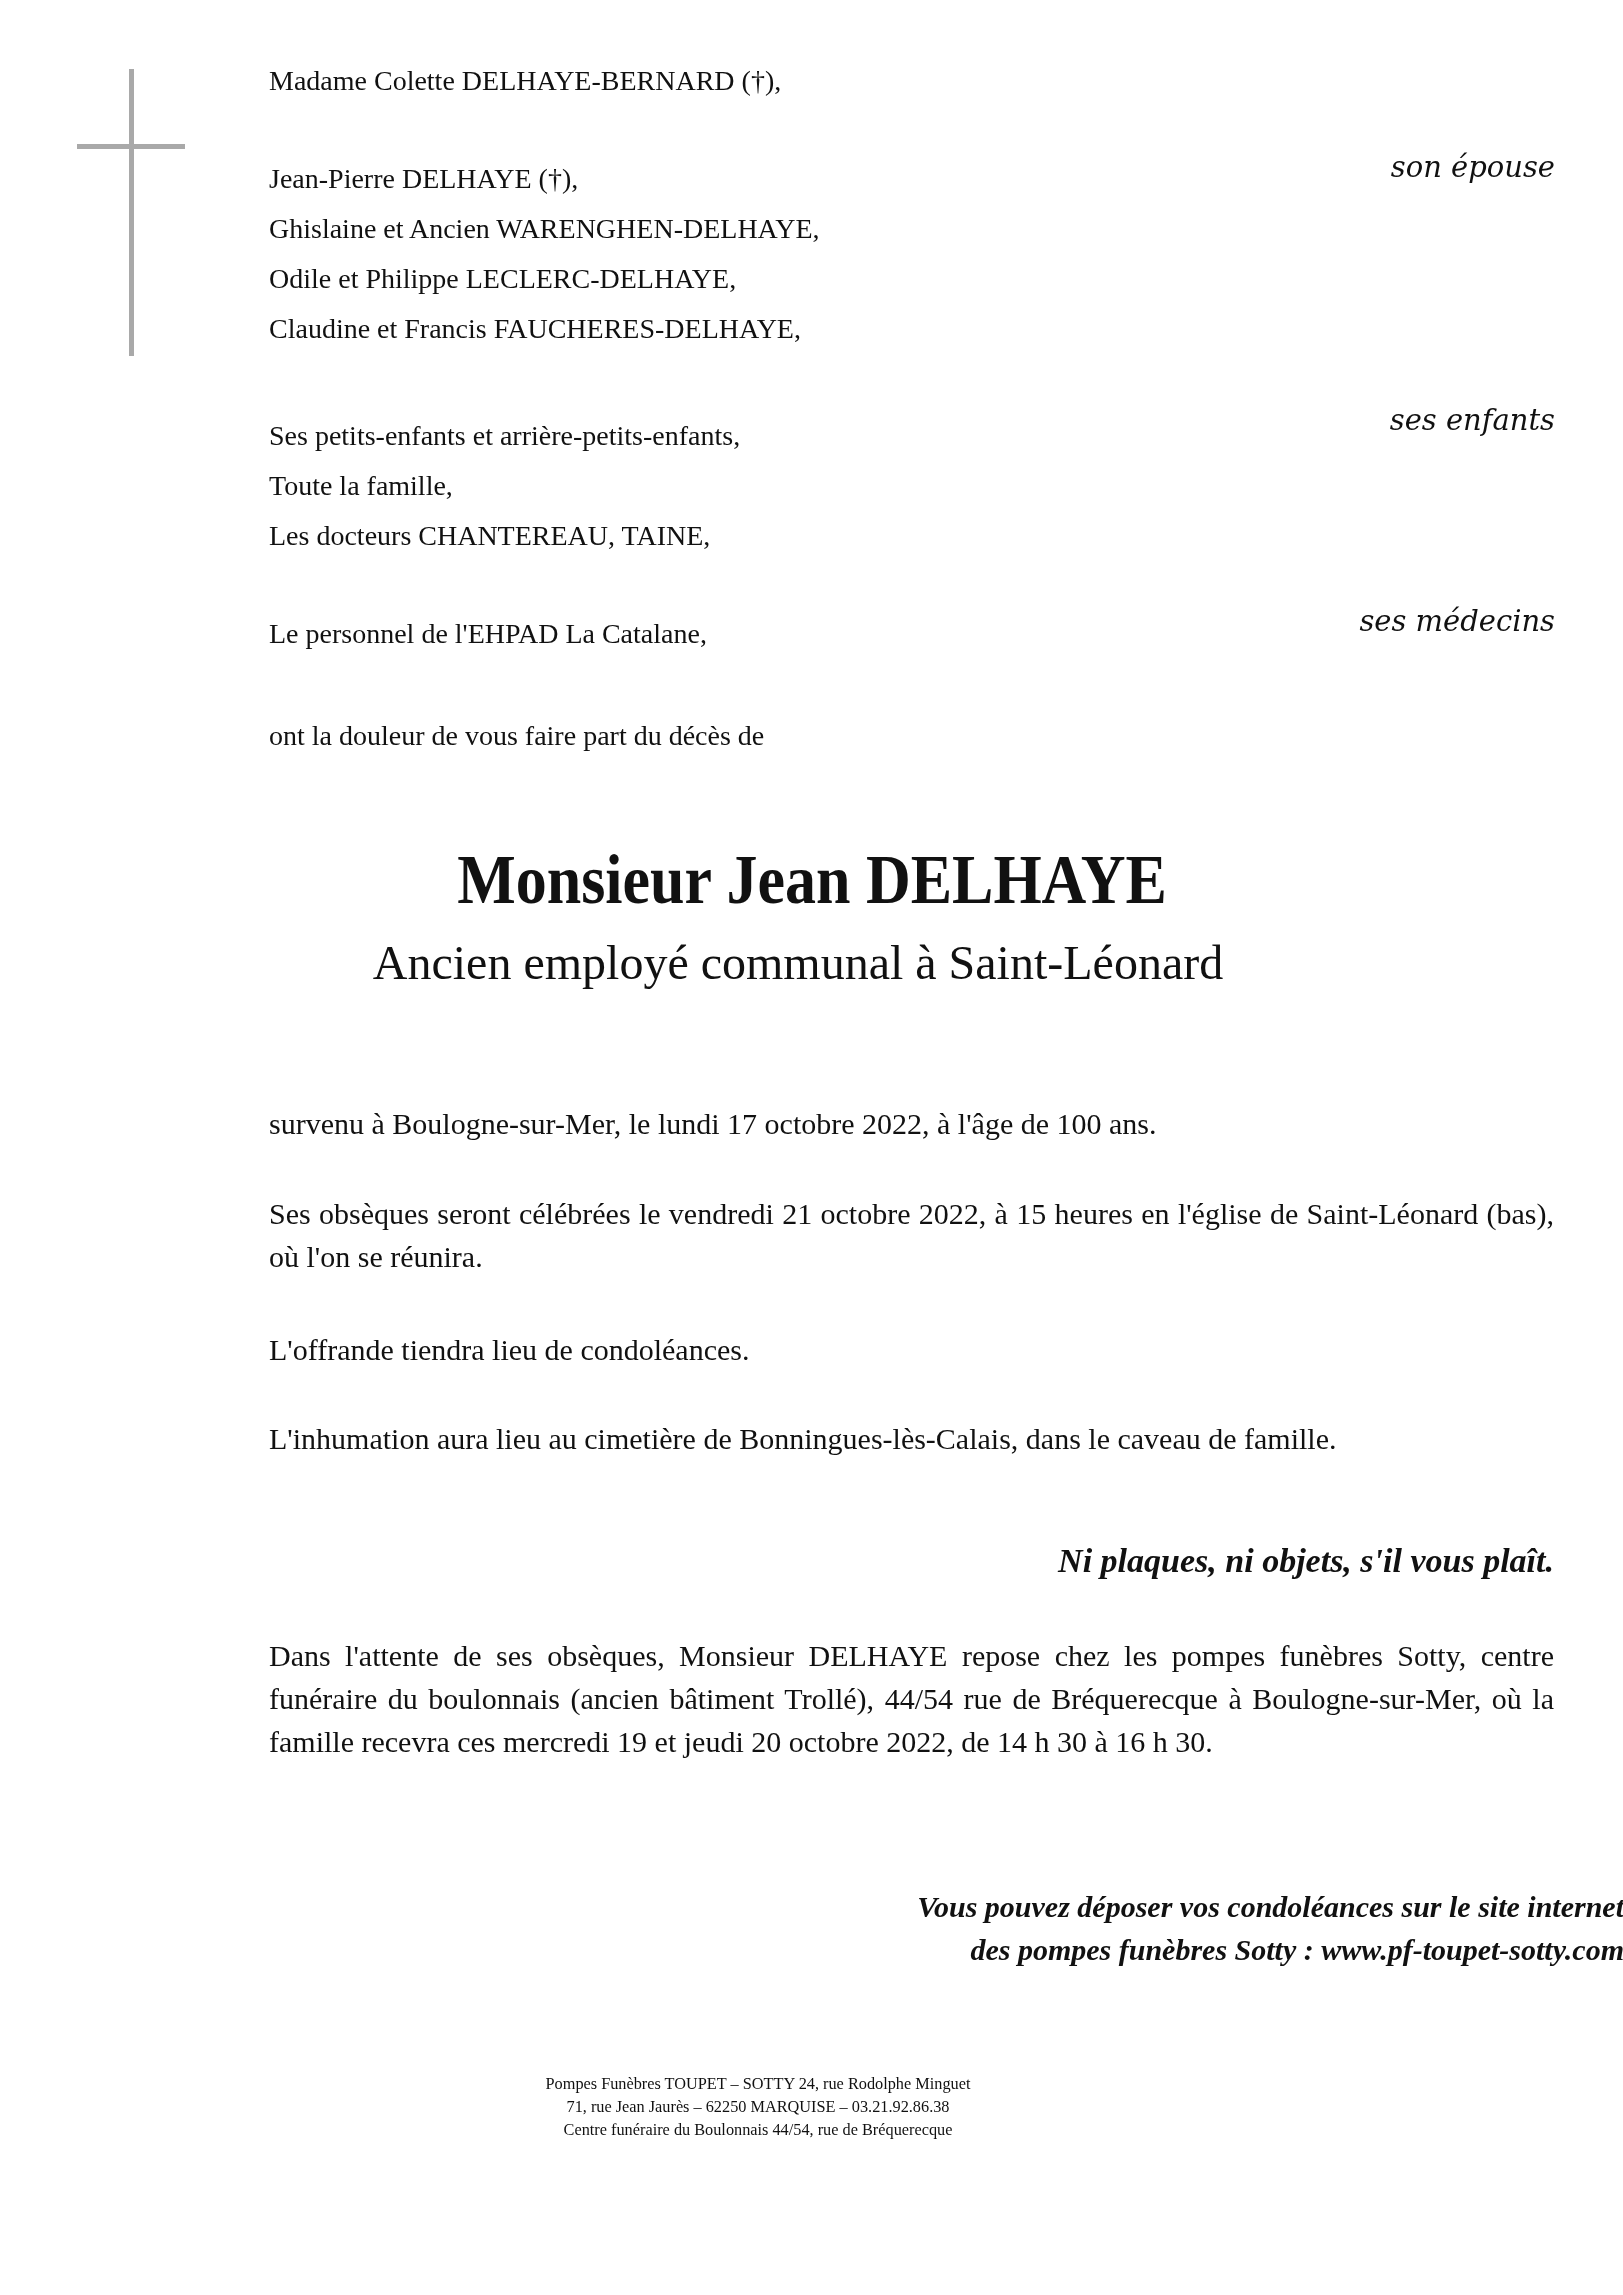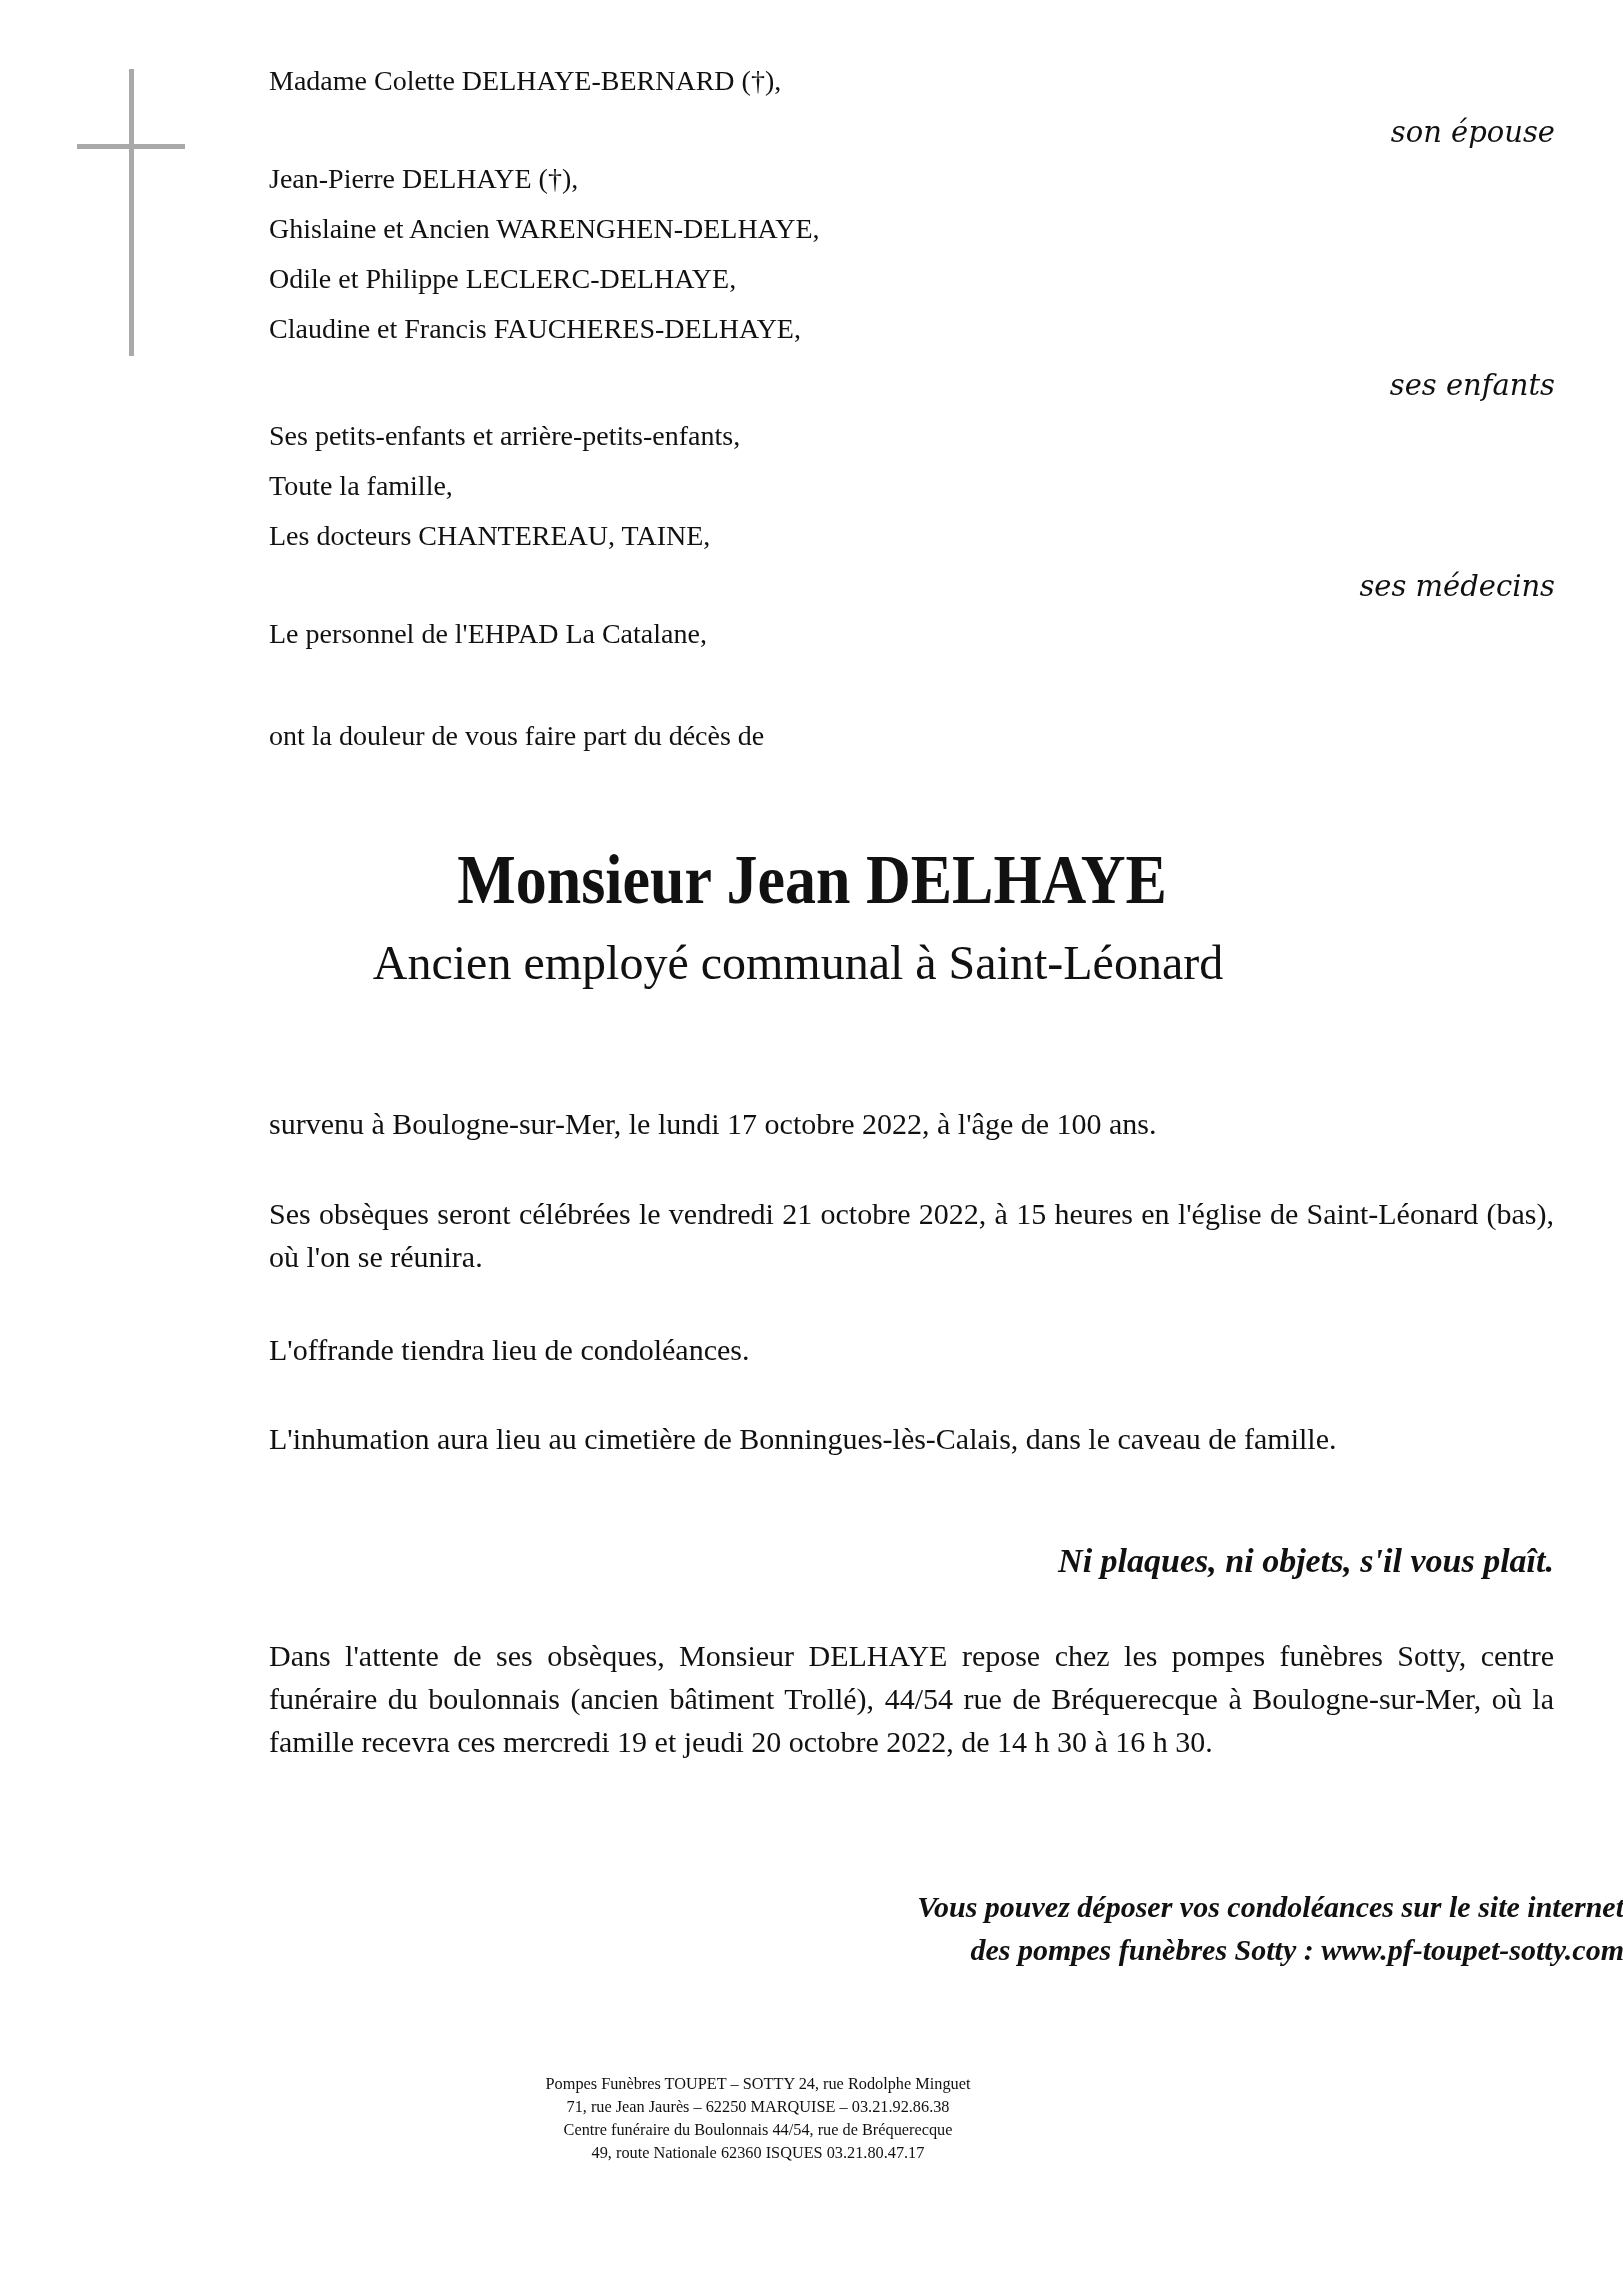--- a/index.html
+++ b/index.html
@@ -4,21 +4,21 @@
 <style>
   html, body { margin: 0; padding: 0; background: #ffffff; }
   body {
     width: 1624px; height: 2295px; position: relative; overflow: hidden;
     font-family: "Liberation Serif", "DejaVu Serif", serif; color: #111111;
   }
   .cross-v { position: absolute; left: 129px; top: 69px; width: 4.8px; height: 287px; background: #a9a9a9; }
   .cross-h { position: absolute; left: 77px; top: 144px; width: 108px; height: 4.8px; background: #a9a9a9; }
 
   .line { position: absolute; left: 269px; font-size: 28px; line-height: 40px; white-space: nowrap; }
-  .role { position: absolute; right: 69px; font-size: 33px; font-style: italic; line-height: 40px; white-space: nowrap; font-family: "DejaVu Serif", serif; font-size: 29px; }
+  .role { position: absolute; right: 69px; font-size: 33px; font-style: italic; line-height: 40px; white-space: nowrap; font-family: "DejaVu Serif", serif; font-size: 29px; margin-top: 35px; }
 
   .title { position: absolute; left: 0; width: 1624px; text-align: center; top: 843px;
            font-size: 62px; font-weight: bold; line-height: 72px; transform: scaleY(1.12); }
   .subtitle { position: absolute; left: 0; width: 1596px; text-align: center; top: 935px;
               font-size: 48px; line-height: 56px; }
 
   .para { position: absolute; left: 269px; width: 1285px; font-size: 30px; line-height: 43px; }
   .justify { text-align: justify; text-align-last: left; }
   .right-note { position: absolute; right: 70px; top: 1542px; font-size: 34px; font-weight: bold; font-style: italic; white-space: nowrap; }
   .website { position: absolute; left: 0; width: 1624px; text-align: right; top: 1885px;
@@ -66,15 +66,14 @@
 
 <div class="website">
   <div>Vous pouvez déposer vos condoléances sur le site internet</div>
   <div>des pompes funèbres Sotty : www.pf-toupet-sotty.com</div>
 </div>
 
 <div class="footer">
   <div>Pompes Funèbres TOUPET – SOTTY 24, rue Rodolphe Minguet</div>
   <div>71, rue Jean Jaurès – 62250 MARQUISE – 03.21.92.86.38</div>
   <div>Centre funéraire du Boulonnais 44/54, rue de Bréquerecque</div>
-  <div>49, route Nationale 62360 ISQUES 03.21.80.47.17</div>
 </div>
 
 
 </body></html>

